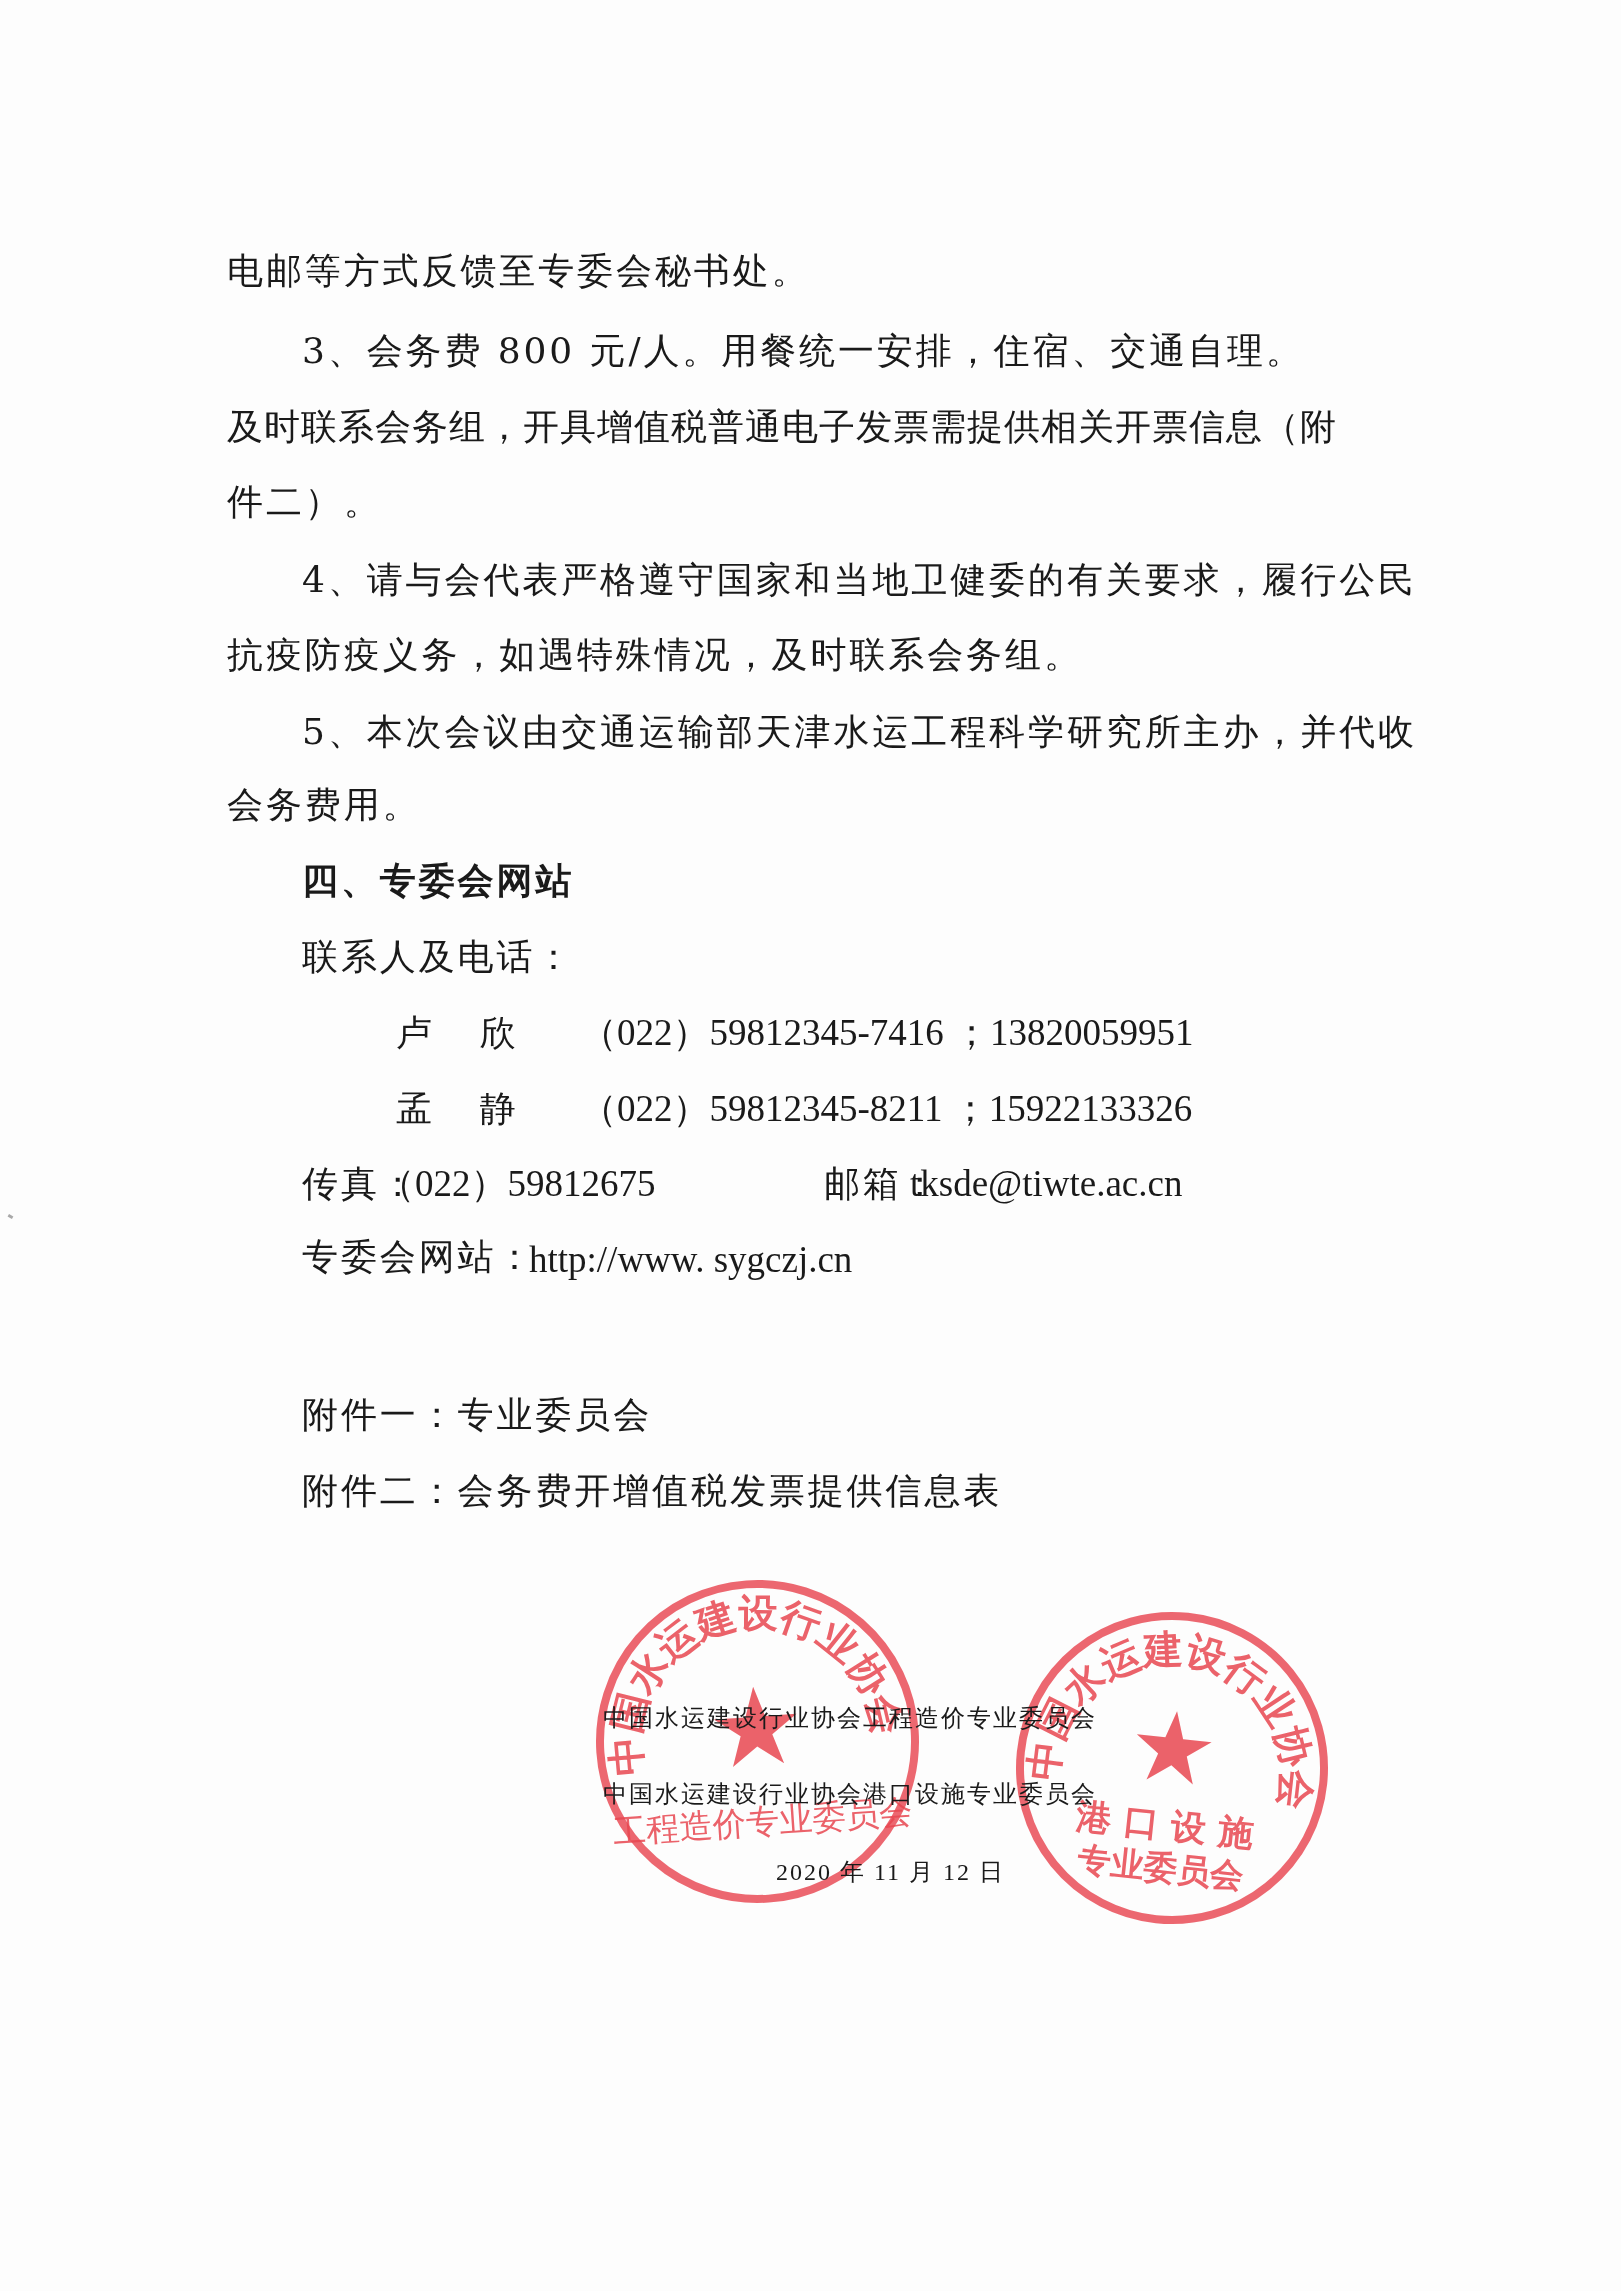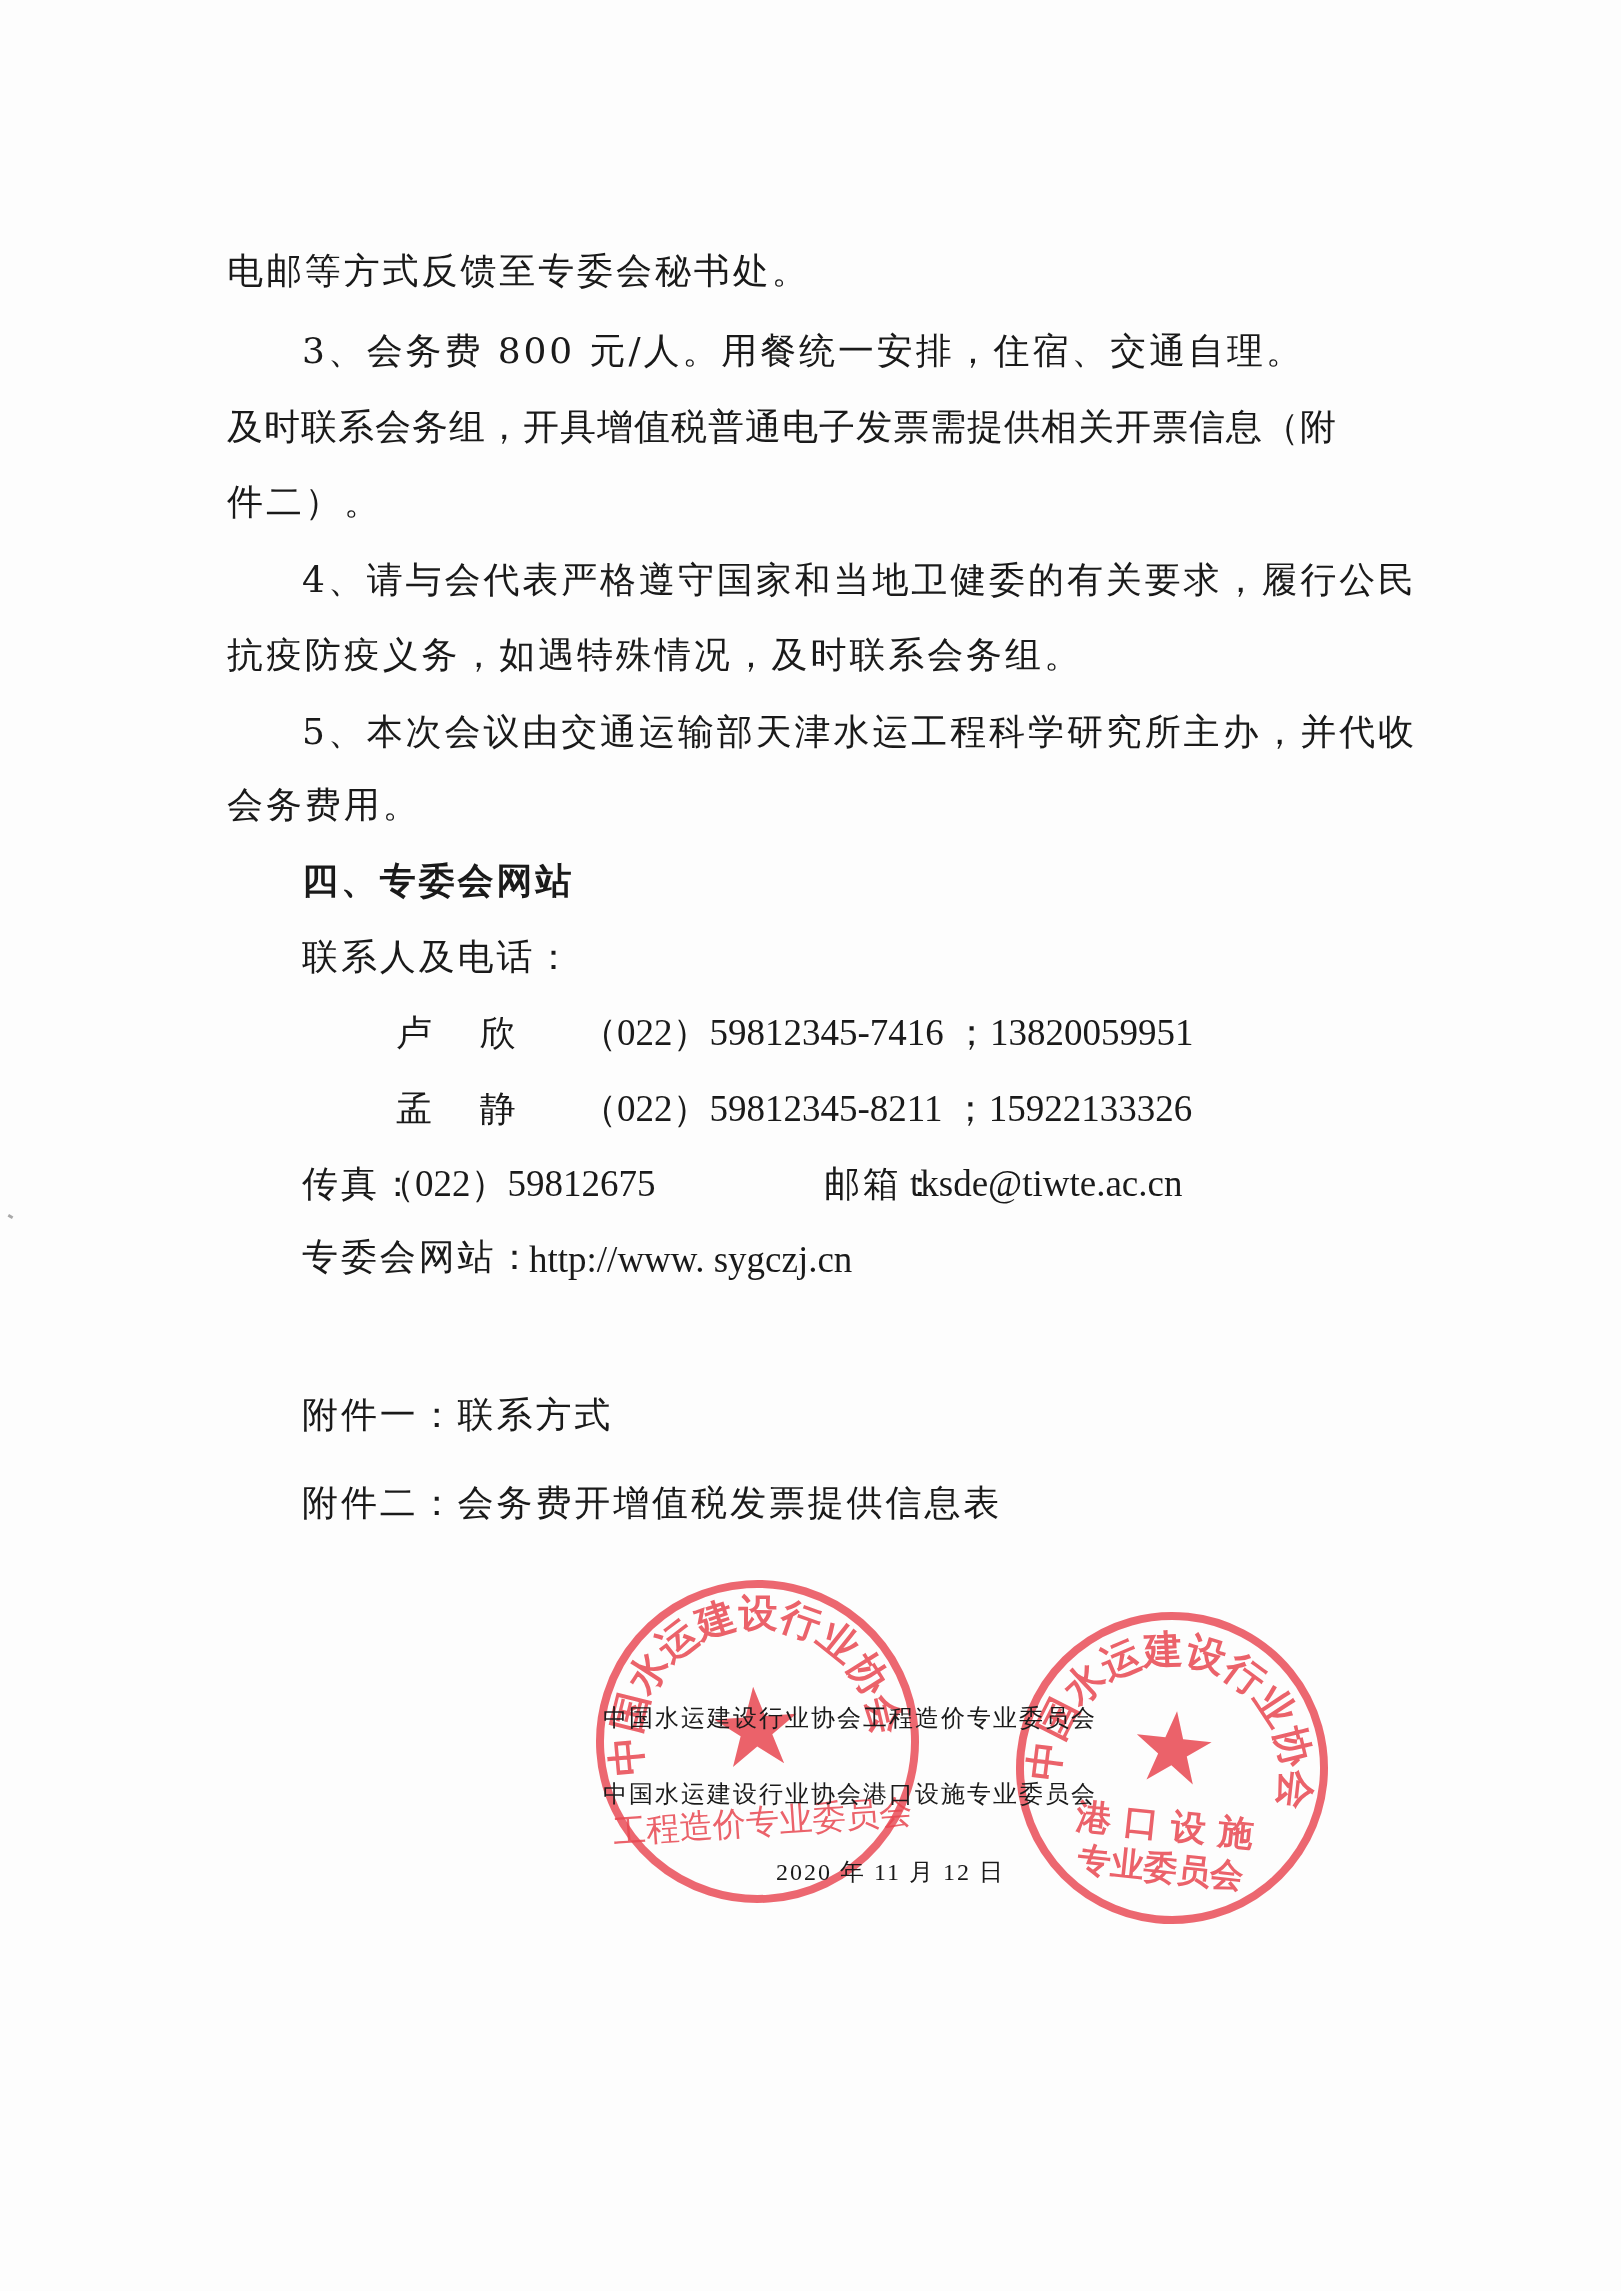--- a/index.html
+++ b/index.html
@@ -59,22 +59,22 @@
 <div class="line latin" style="left:580px;top:1087px;">（022）59812345-8211 ；15922133326</div>
 
 <div class="line" style="left:302px;top:1162px;">传真：</div>
 <div class="line latin" style="left:378px;top:1162px;">（022）59812675</div>
 <div class="line" style="left:796px;top:1162px;margin-left:28px;">邮箱：</div>
 <div class="line latin" style="left:910px;top:1162px;">tksde@tiwte.ac.cn</div>
 
 <div class="line" style="left:302px;top:1238px;font-family:Liberation Mono, monospace;">专委会网站：</div>
 <div class="line latin" style="left:529px;top:1238px;text-align:center;">http://www. sygczj.cn</div>
 
-<div class="line" style="left:302px;top:1393px;">附件一：联系方式</div>
-<div class="line" style="left:302px;top:1469px;margin-top:12px;">附件二：会务费开增值税发票提供信息表</div>
+<div class="line" style="left:302px;top:1393px;">附件一：专业委员会</div>
+<div class="line" style="left:302px;top:1469px;">附件二：会务费开增值税发票提供信息表</div>
 
 <div class="stamp" style="left:596px;top:1580px;width:323px;height:323px;transform:rotate(-4deg);">
   <svg width="306" height="306" viewBox="0 0 312 312">
     <defs>
       <path id="arc1" d="M 40 190 A 120 120 0 1 1 272 190"></path>
     </defs>
     <text class="stamp-text" font-size="40">
       <textPath href="#arc1" startOffset="2%">中国水运建设行业协会</textPath>
     </text>
     <text class="stamp-text" x="156" y="180" font-size="110" text-anchor="middle">★</text>

